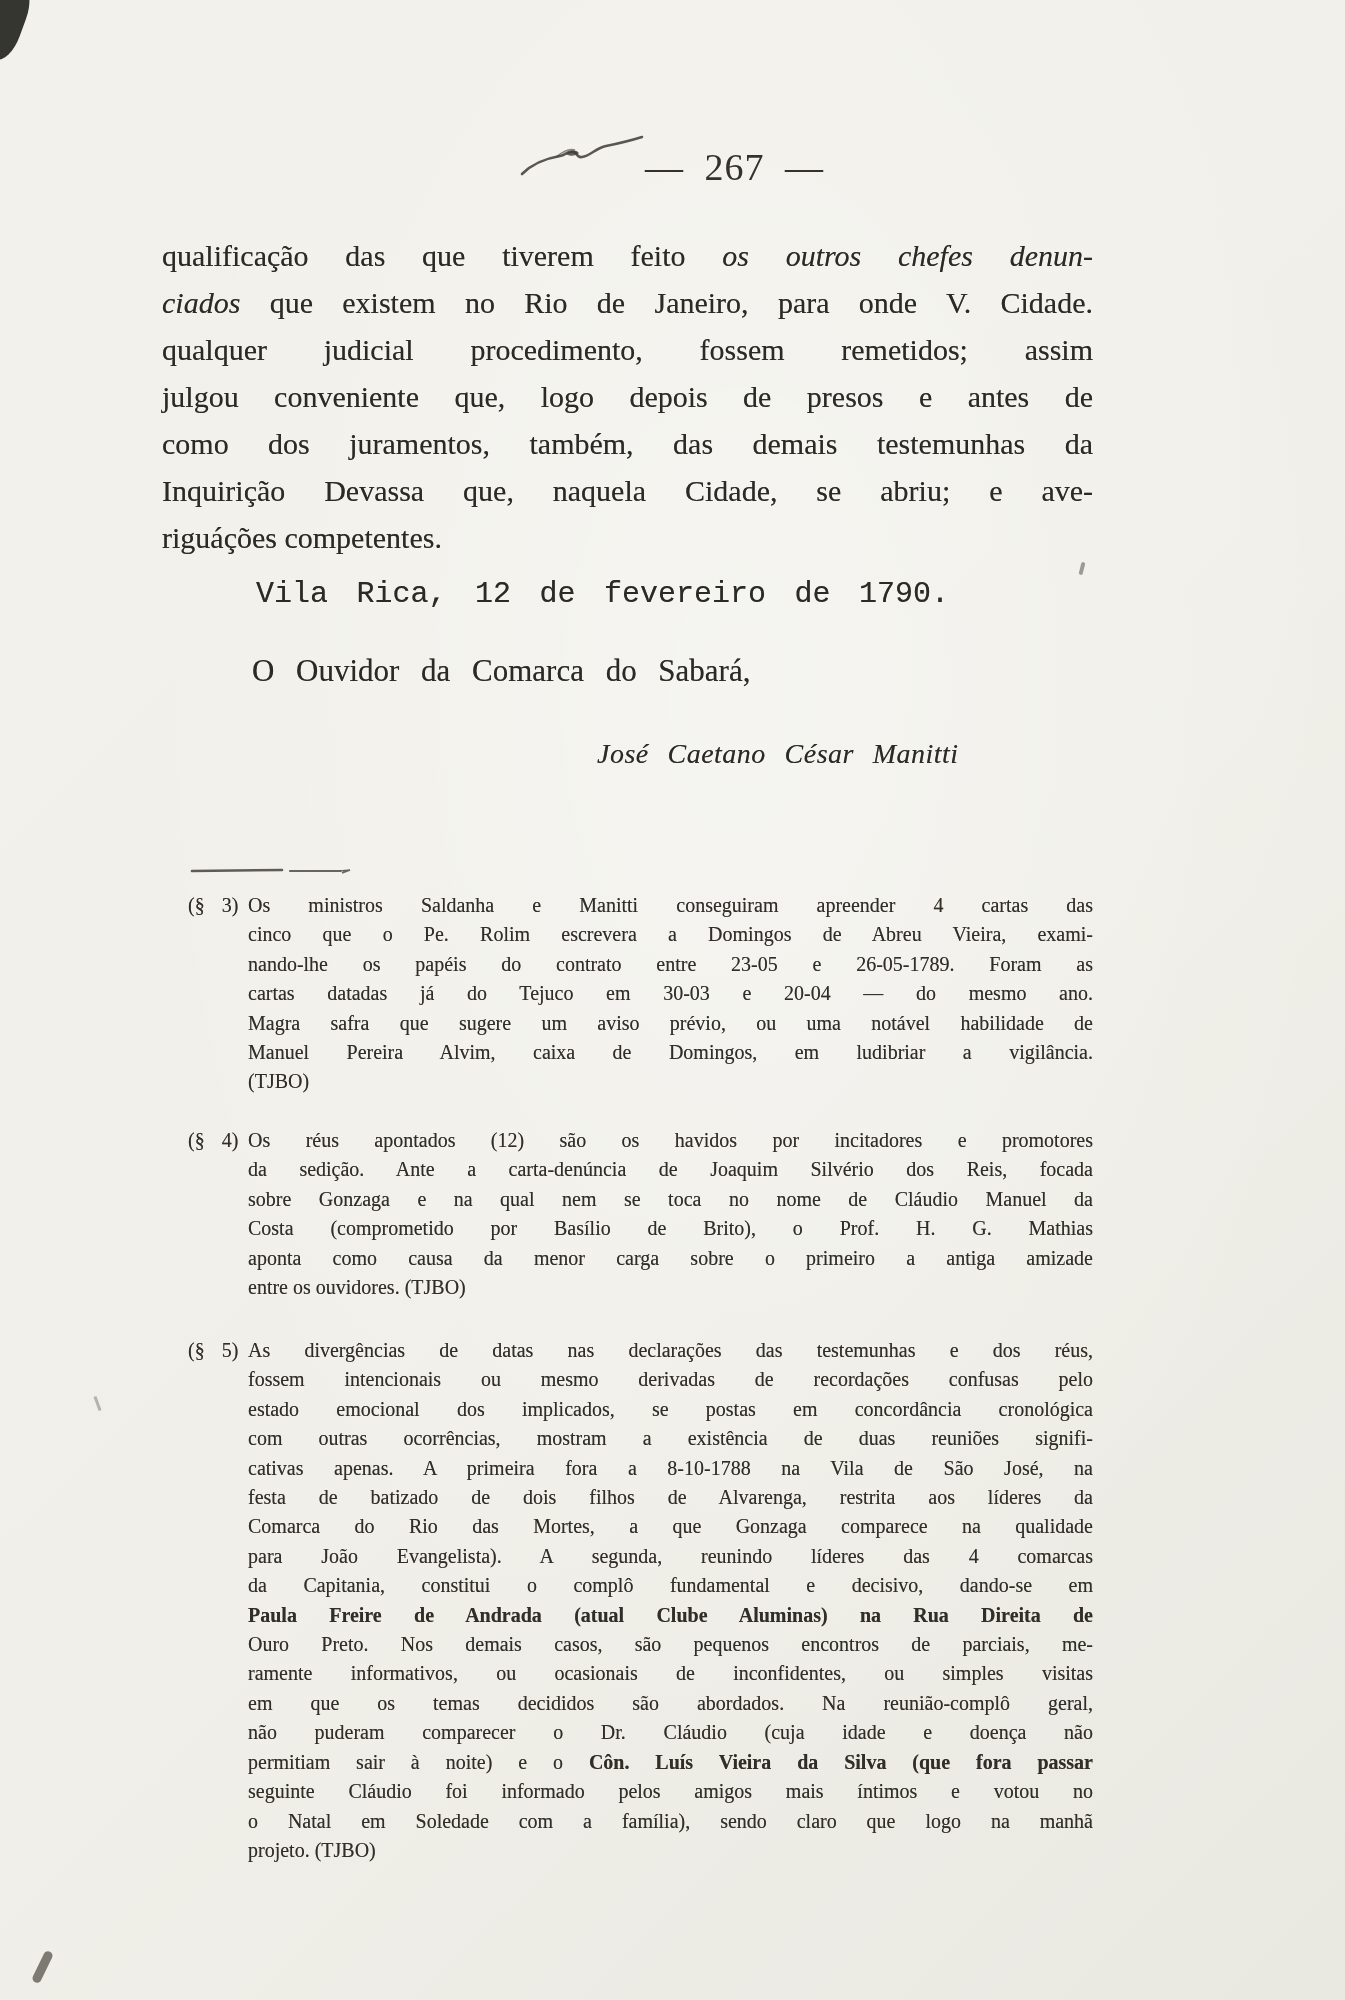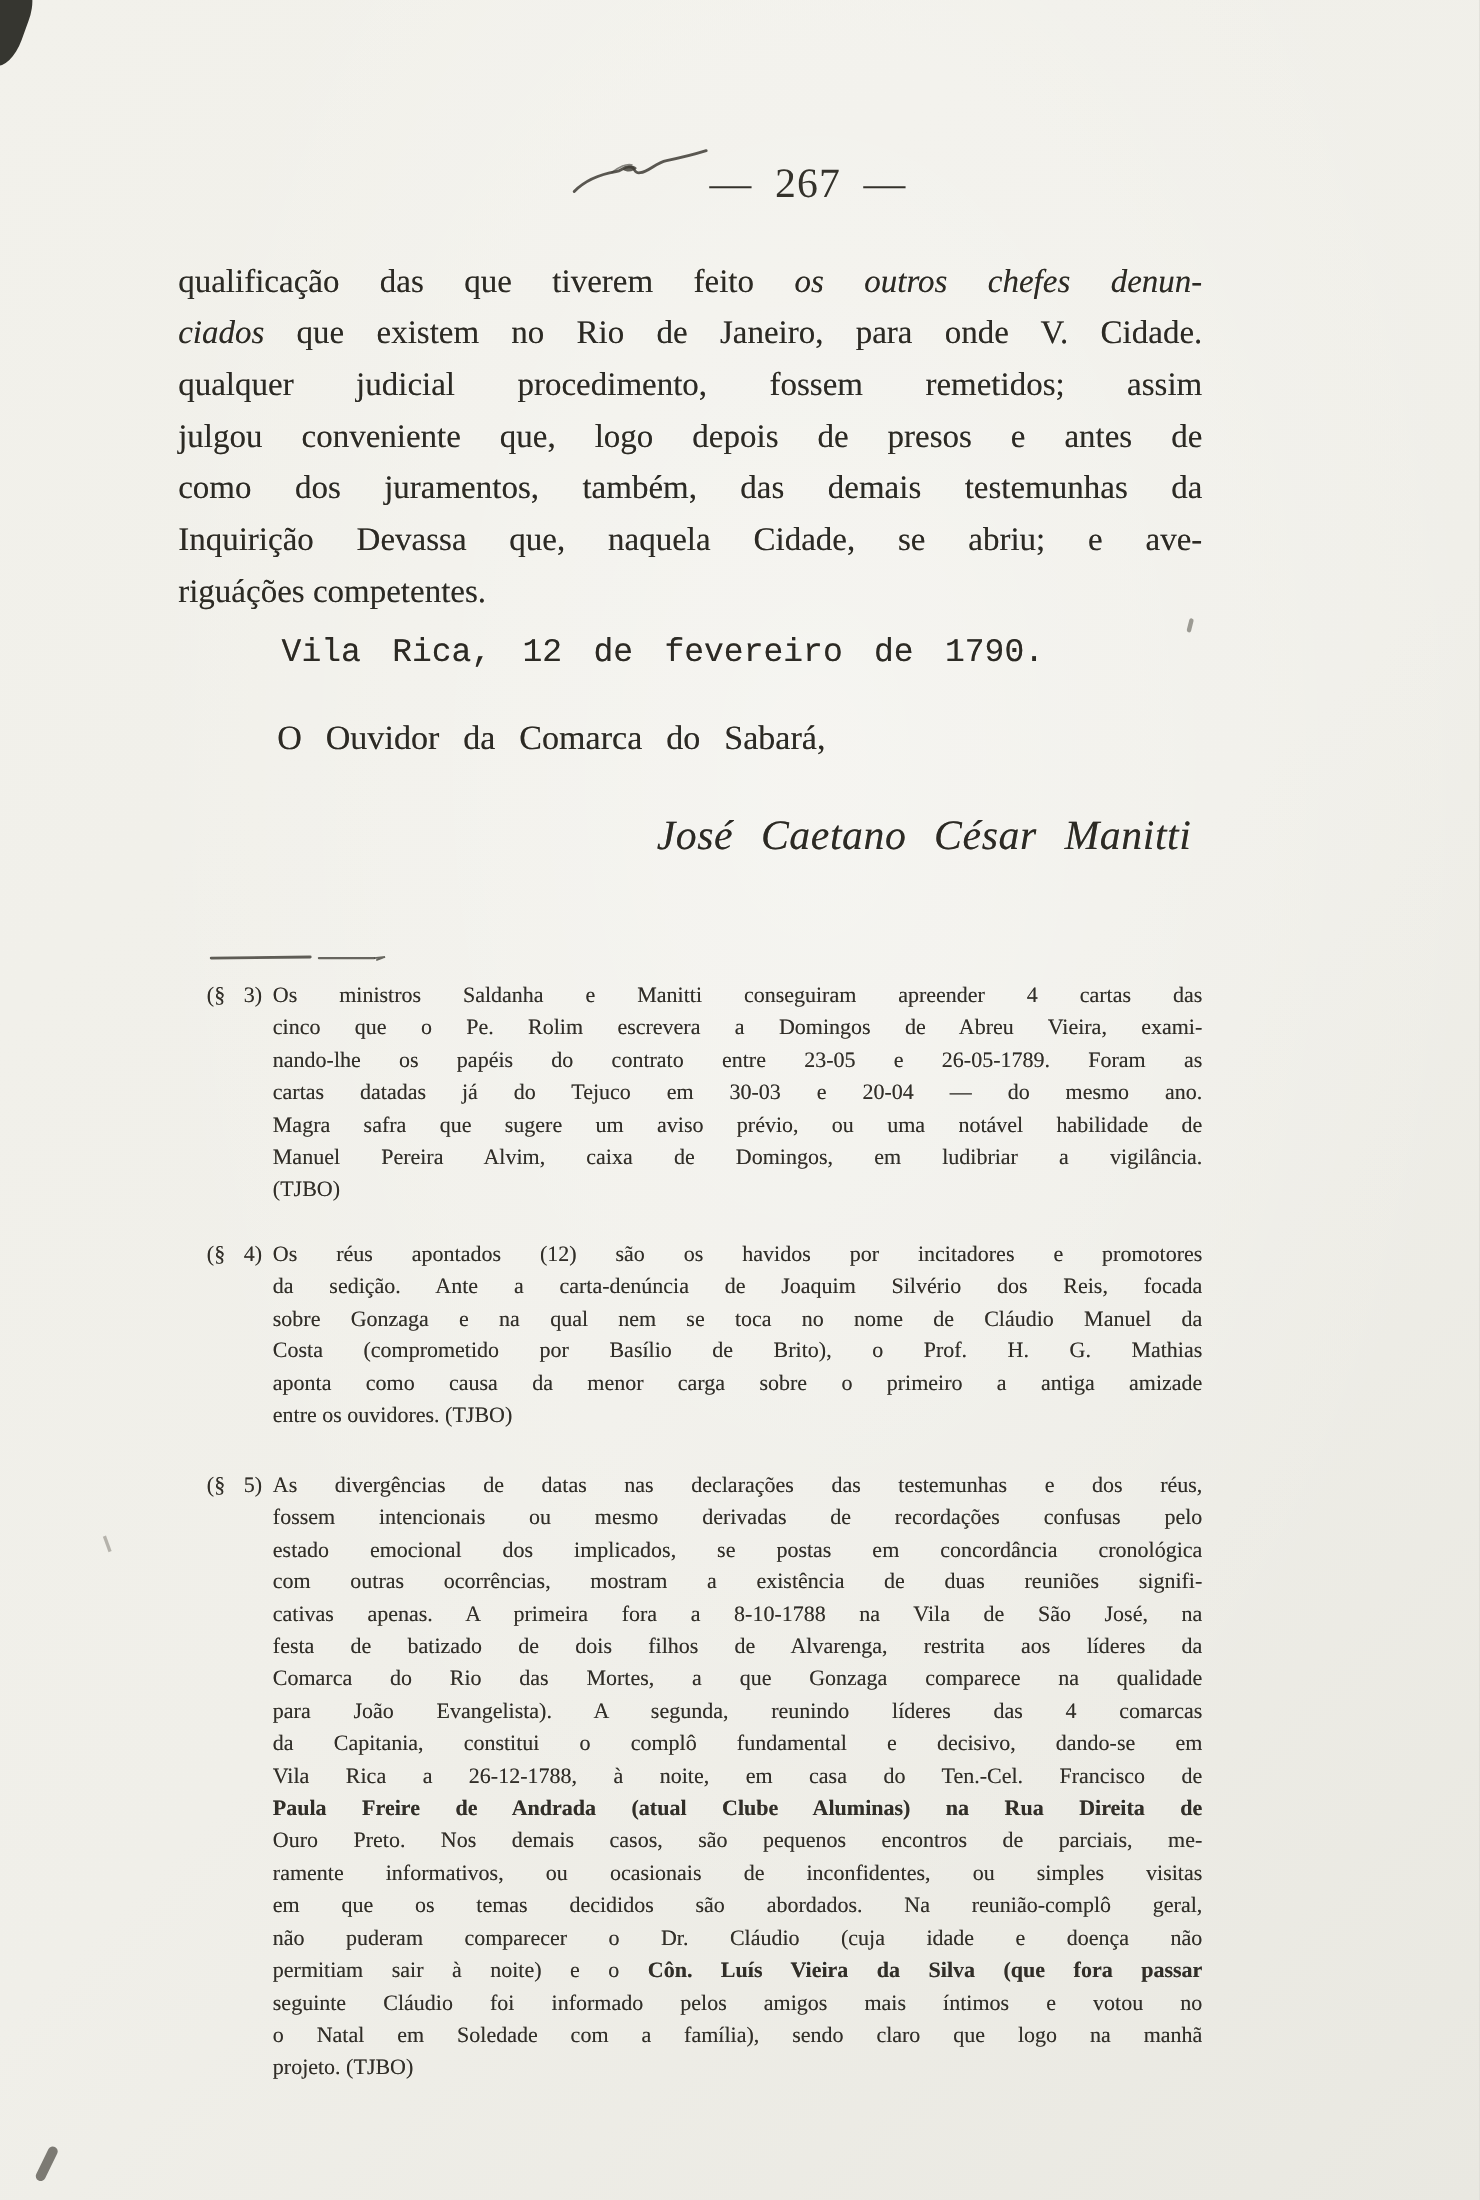--- a/index.html
+++ b/index.html
@@ -39,21 +39,21 @@
     text-shadow:0 0 .5px rgba(44,42,36,.55);
     font-family:Liberation Mono, monospace;
   }
   #byline{
     position:absolute;left:252px;top:653px;
     font-size:31px;word-spacing:.45em;
     text-shadow:0 0 .5px rgba(44,42,36,.55);
   }
   #signature{
     position:absolute;left:597px;top:738px;
-    font-size:38px;font-style:italic;word-spacing:.4em;letter-spacing:.5px;
+    font-size:28px;font-style:italic;word-spacing:.4em;letter-spacing:.5px;
     text-shadow:0 0 .5px rgba(44,42,36,.55);
     text-align:right;
   }
   #footnote-rule{position:absolute;left:190px;top:866px;}
 
   #footnotes{
     position:absolute;left:188px;top:0;width:905px;height:2000px;
     font-size:20px;line-height:29.4px;color:#312e28;
     text-shadow:0 0 .4px rgba(44,42,36,.5);
   }
@@ -137,21 +137,20 @@
         <div class="fn-body">
           <div class="tline"><span>As divergências de datas nas declarações das testemunhas e dos réus,</span></div>
           <div class="tline"><span>fossem intencionais ou mesmo derivadas de recordações confusas pelo</span></div>
           <div class="tline"><span>estado emocional dos implicados, se postas em concordância cronológica</span></div>
           <div class="tline"><span>com outras ocorrências, mostram a existência de duas reuniões signifi-</span></div>
           <div class="tline"><span>cativas apenas. A primeira fora a 8-10-1788 na Vila de São José, na</span></div>
           <div class="tline"><span>festa de batizado de dois filhos de Alvarenga, restrita aos líderes da</span></div>
           <div class="tline"><span>Comarca do Rio das Mortes, a que Gonzaga comparece na qualidade</span></div>
           <div class="tline"><span>para João Evangelista). A segunda, reunindo líderes das 4 comarcas</span></div>
           <div class="tline"><span>da Capitania, constitui o complô fundamental e decisivo, dando-se em</span></div>
-          <div class="tline"><span>Vila Rica a 26-12-1788, à noite, em casa do Ten.-Cel. Francisco de</span></div>
           <div class="tline"><span class="bd">Paula Freire de Andrada (atual Clube Aluminas) na Rua Direita de</span></div>
           <div class="tline"><span>Ouro Preto. Nos demais casos, são pequenos encontros de parciais, me-</span></div>
           <div class="tline"><span>ramente informativos, ou ocasionais de inconfidentes, ou simples visitas</span></div>
           <div class="tline"><span>em que os temas decididos são abordados. Na reunião-complô geral,</span></div>
           <div class="tline"><span>não puderam comparecer o Dr. Cláudio (cuja idade e doença não</span></div>
           <div class="tline"><span>permitiam sair à noite) e o </span><span class="bd">Côn. Luís Vieira da Silva (que fora passar</span></div>
           <div class="tline"><span>seguinte Cláudio foi informado pelos amigos mais íntimos e votou no</span></div>
           <div class="tline"><span>o Natal em Soledade com a família), sendo claro que logo na manhã</span></div>
           <div class="tline last"><span>projeto. (TJBO)</span></div>
         </div>

